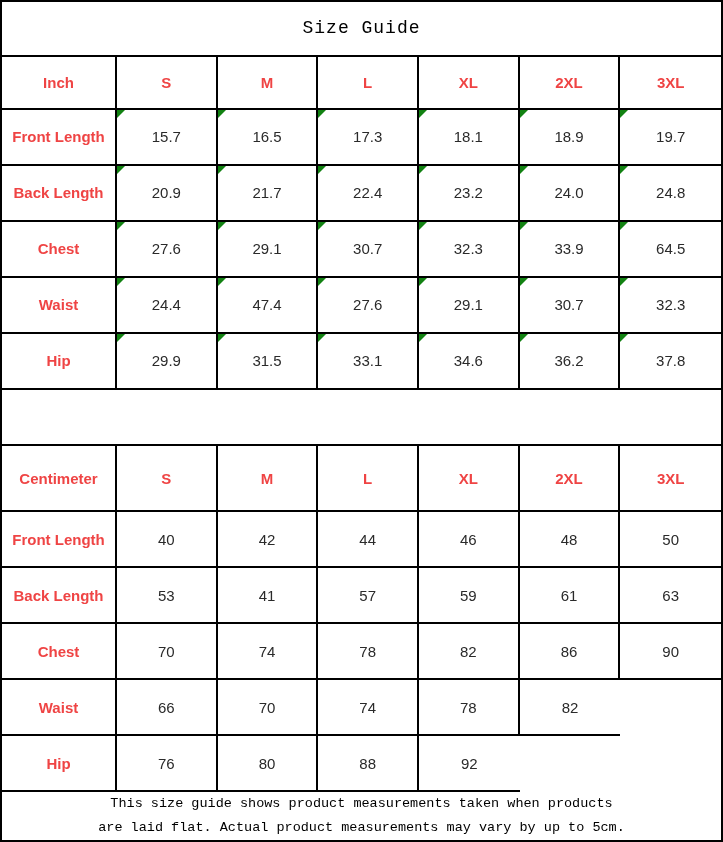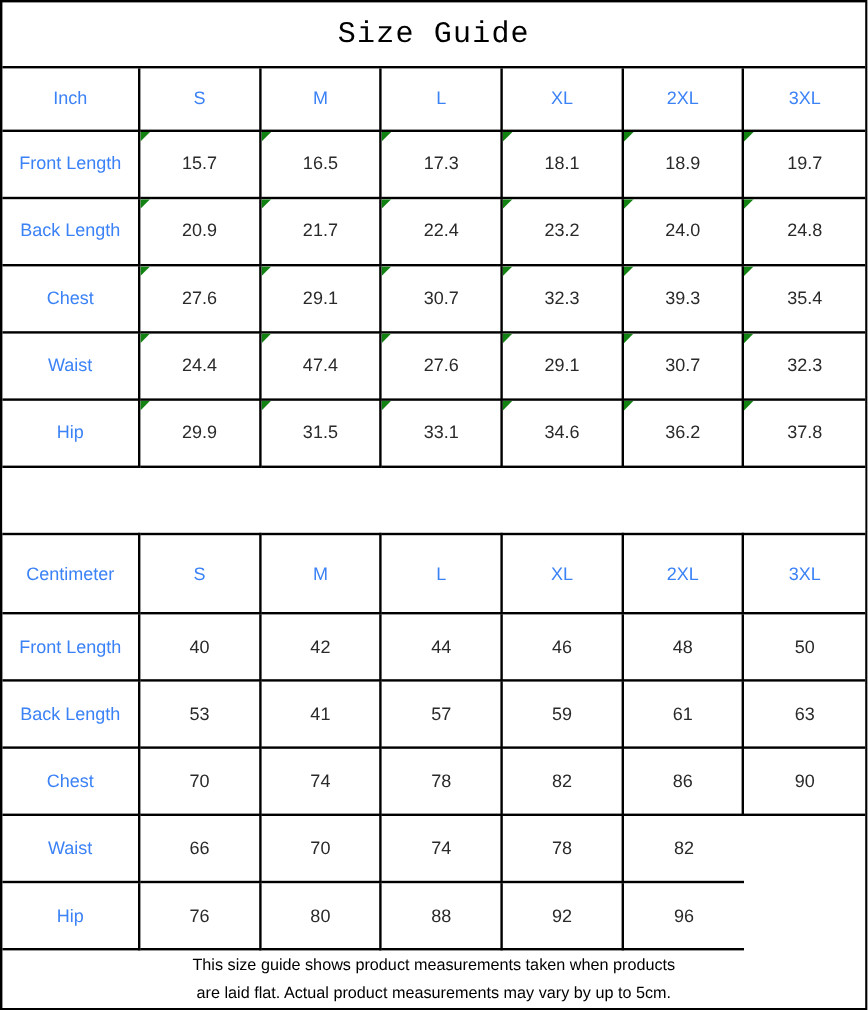--- a/index.html
+++ b/index.html
@@ -20,21 +20,21 @@
     color: #1f1f1f;
   }
   .title-row {
     height: 56px;
     box-sizing: border-box;
     border-bottom: 2px solid #000000;
     display: flex;
     align-items: center;
     justify-content: center;
     font-family: "Liberation Mono", "DejaVu Sans Mono", monospace;
-    font-size: 25px;
+    font-size: 18px;
     letter-spacing: 1px;
     color: #000000;
   }
   .grid-row {
     display: grid;
     grid-template-columns: 115px repeat(6, 1fr);
     box-sizing: border-box;
   }
   .cell {
     position: relative;
@@ -46,22 +46,22 @@
     justify-content: center;
     font-size: 15px;
     overflow: hidden;
   }
   .cell:last-child { border-right: none; }
   .header-row { height: 53px; }
   .data-row   { height: 56px; text-align: right; }
   .cm-header-row { height: 68px; }
   .cm-header-row .cell { border-top: 2px solid #000000; }
   .cell.hdr, .cell.lbl {
-    font-weight: normal;
-    color: #3b82f6;
+    font-weight: bold;
+    color: #ef4444;
   }
   .cell.val { color: #2a2a2a; }
   .gap-row {
     height: 56px;
     box-sizing: border-box;
     background: #ffffff;
   }
   .tri {
     position: absolute;
     top: 0;
@@ -70,21 +70,21 @@
     height: 0;
     border-top: 8px solid #128212;
     border-right: 8px solid transparent;
   }
   .footer-row {
     flex: 1;
     display: flex;
     flex-direction: column;
     align-items: center;
     justify-content: center;
-    font-family: Liberation Sans, sans-serif;
+    font-family: Liberation Mono, monospace;
     font-size: 13.5px;
     line-height: 24px;
     color: #000000;
     text-align: center;
   }
 </style>
 </head>
 <body>
 
 <div class="sheet">
@@ -171,25 +171,25 @@
       <div class="cell val">
           <span class="tri"></span>
           <span>30.7</span>
         </div>
       <div class="cell val">
           <span class="tri"></span>
           <span>32.3</span>
         </div>
       <div class="cell val">
           <span class="tri"></span>
-          <span>39.3</span>
-        </div>
-      <div class="cell val">
-          <span class="tri"></span>
-          <span>35.4</span>
+          <span>33.9</span>
+        </div>
+      <div class="cell val">
+          <span class="tri"></span>
+          <span>64.5</span>
         </div>
     </div>
 
     <div class="grid-row data-row">
       <div class="cell lbl">Waist</div>
       <div class="cell val">
           <span class="tri"></span>
           <span>24.4</span>
         </div>
       <div class="cell val">
@@ -348,23 +348,20 @@
         </div>
       <div class="cell val">
           <span>80</span>
         </div>
       <div class="cell val">
           <span>88</span>
         </div>
       <div class="cell val">
           <span>92</span>
         </div>
-      <div class="cell val">
-          <span>96</span>
-        </div>
     </div>
   </div>
 
   <div class="footer-row">
     <div>This size guide shows product measurements taken when products</div>
     <div>are laid flat. Actual product measurements may vary by up to 5cm.</div>
   </div>
 
 </div>
 

